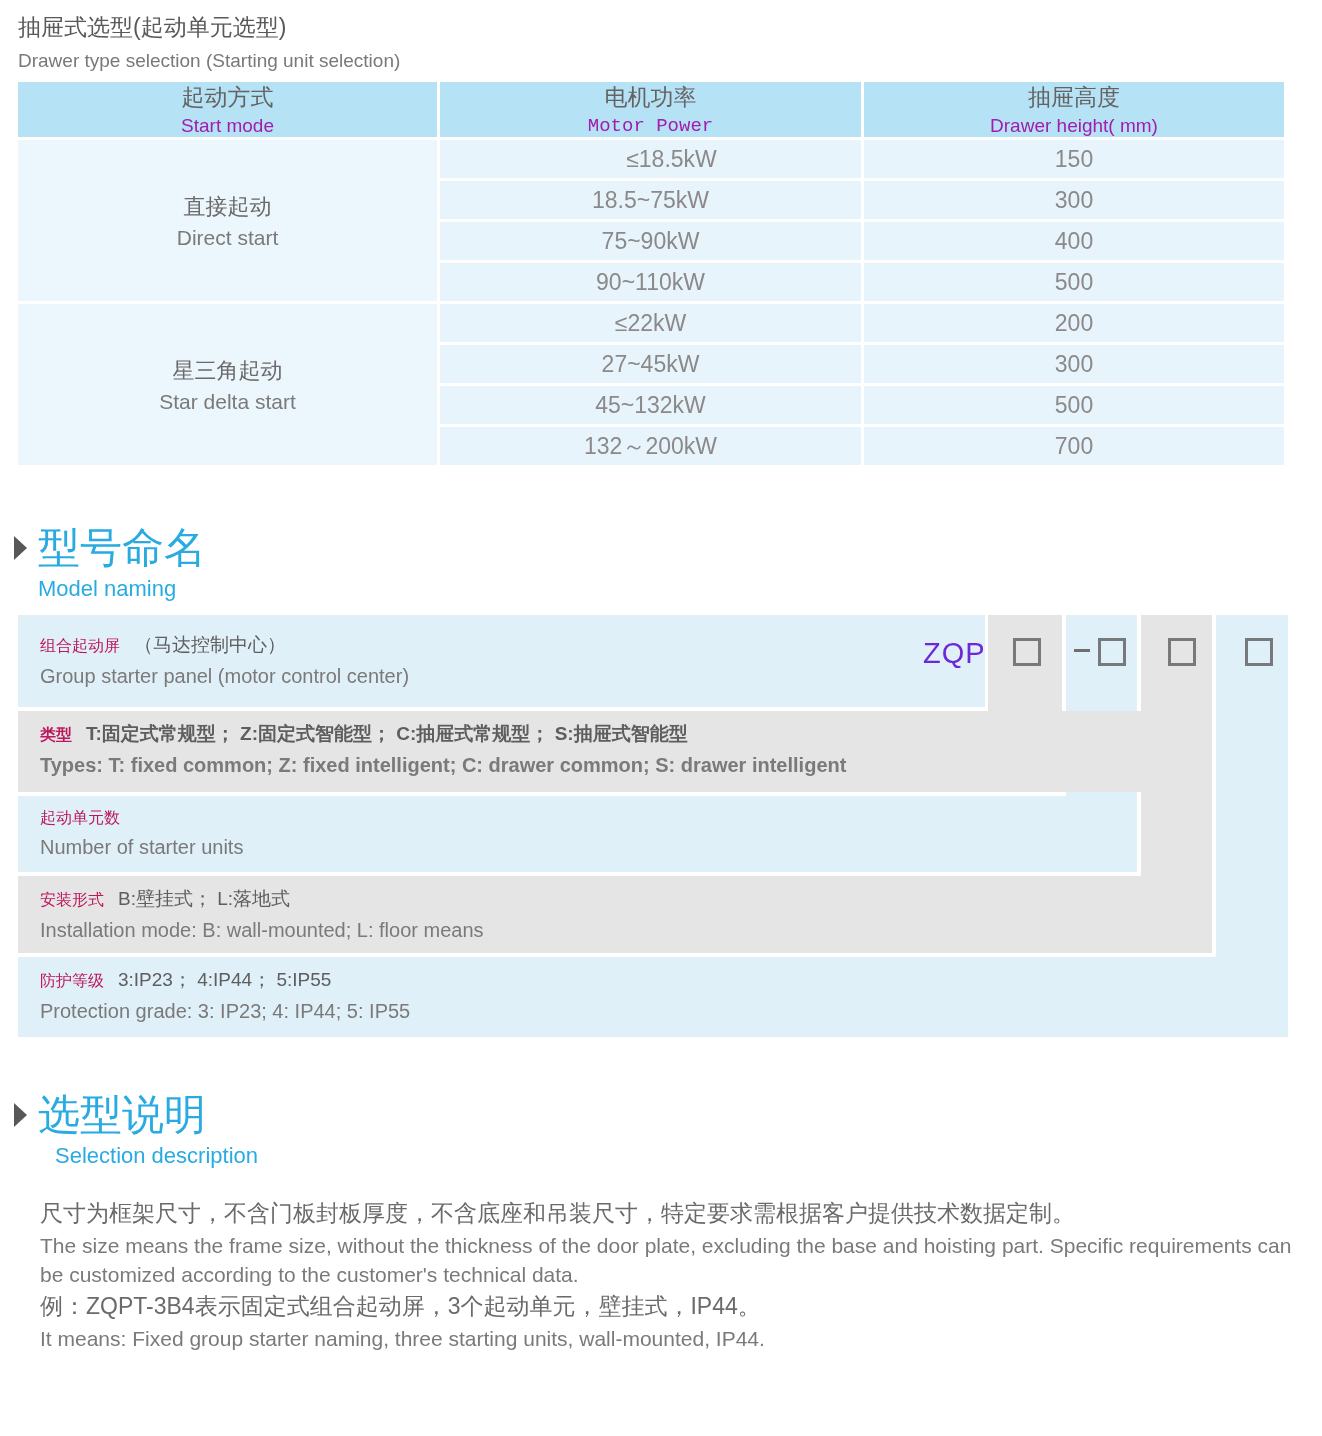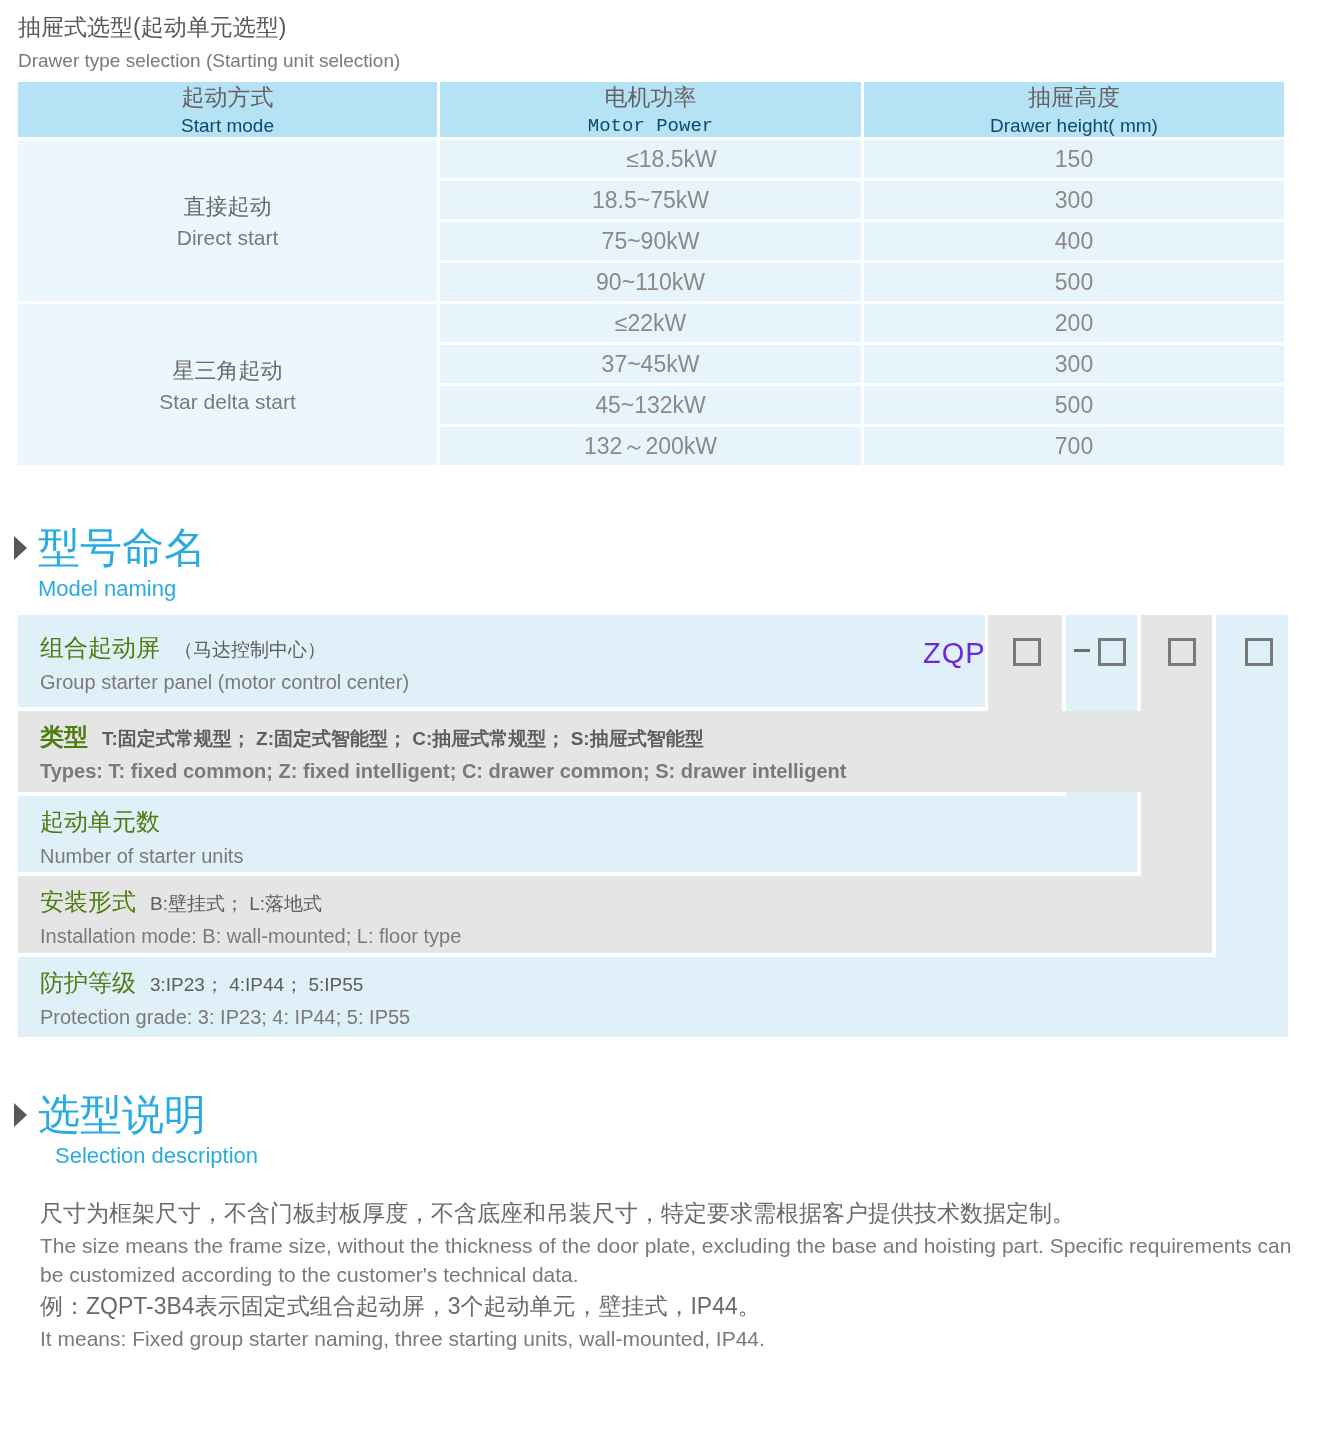--- a/index.html
+++ b/index.html
@@ -11,21 +11,21 @@
   .t-zh{font-size:23px;color:#5a5858;}
   .t-en{font-size:19px;color:#7a7878;margin-top:7px;}
 
   
   .sel-table{position:absolute;left:18px;top:82px;display:grid;
              grid-template-columns:419px 421px 420px;
              grid-template-rows:55px repeat(8,38px);
              gap:3px;background:#ffffff;}
   .th{background:#b6e2f6;display:flex;flex-direction:column;align-items:center;justify-content:center;}
   .th-zh{font-size:23px;color:#646262;}
-  .th-en{font-size:19px;color:#0c4a6e;margin-top:2px;}
+  .th-en{font-size:19px;color:#a21caf;margin-top:2px;}
   .h1{grid-area:1/1;}.h2{grid-area:1/2;font-family:Liberation Mono, monospace;}.h3{grid-area:1/3;}
   .gcell{background:#ebf7fd;display:flex;flex-direction:column;align-items:center;justify-content:center;}
   .g1{grid-area:2/1/6/2;}.g2{grid-area:6/1/10/2;}
   .g-zh{font-size:22px;color:#6b6969;}
   .g-en{font-size:21px;color:#7b7979;margin-top:4px;}
   .dcell{background:#e7f4fc;display:flex;align-items:center;justify-content:center;
          font-size:23px;color:#8b8989;}
   .p0{grid-area:2/2;padding-left:42px;}.p1{grid-area:3/2;}.p2{grid-area:4/2;}.p3{grid-area:5/2;}
   .p4{grid-area:6/2;}.p5{grid-area:7/2;}.p6{grid-area:8/2;}.p7{grid-area:9/2;}
   .q0{grid-area:2/3;}.q1{grid-area:3/3;}.q2{grid-area:4/3;}.q3{grid-area:5/3;}
@@ -52,21 +52,21 @@
   .m-r2{top:96px;width:1172px;height:81px;font-weight:bold;}
   .m-r3{top:181px;width:1119px;height:76px;}
   .m-r4{top:261px;width:1194px;height:77px;}
   .m-r5{top:342px;width:1270px;height:80px;}
   .m-col{top:0;}
   .m-c1{left:970px;width:74px;height:96px;}
   .m-c2{left:1048px;width:71px;height:181px;}
   .m-c3{left:1123px;width:71px;height:261px;}
   .m-c4{left:1198px;width:72px;height:342px;}
   .line-zh{white-space:nowrap;}
-  .zh-main{font-size:24px;color:#4d7c0f;}
+  .zh-main{font-size:16px;color:#be185d;}
   .zh-sub{font-size:19px;color:#5f5d5d;margin-left:14px;}
   .line-en{font-size:20px;color:#7b7979;margin-top:7px;}
   .zqp{position:absolute;left:905px;top:22px;font-size:29px;color:#6d28d9;letter-spacing:1px;}
   .sq{position:absolute;top:23px;width:22px;height:22px;border:3px solid #77797b;}
   .sq1{left:995px;}.sq2{left:1080px;}.sq3{left:1150px;}.sq4{left:1227px;}
   .dash{position:absolute;top:34px;left:1056px;width:16px;height:3px;background:#6f6f6f;}
 
   
   .desc{position:absolute;left:40px;top:1198px;width:1252px;}
   .d-zh{font-size:23px;color:#6b6969;line-height:31px;}
@@ -103,21 +103,21 @@
     <div class="gcell g2">
       <div class="g-zh">星三角起动</div>
       <div class="g-en">Star delta start</div>
     </div>
 
     <div class="dcell p0">≤18.5kW</div>
     <div class="dcell p1">18.5~75kW</div>
     <div class="dcell p2">75~90kW</div>
     <div class="dcell p3">90~110kW</div>
     <div class="dcell p4">≤22kW</div>
-    <div class="dcell p5">37~45kW</div>
+    <div class="dcell p5">27~45kW</div>
     <div class="dcell p6">45~132kW</div>
     <div class="dcell p7">132～200kW</div>
 
     <div class="dcell q0">150</div>
     <div class="dcell q1">300</div>
     <div class="dcell q2">400</div>
     <div class="dcell q3">500</div>
     <div class="dcell q4">200</div>
     <div class="dcell q5">300</div>
     <div class="dcell q6">500</div>
@@ -153,21 +153,21 @@
     <div class="band m-row m-r3 blue">
       <div class="line-zh">
         <span class="zh-main">起动单元数</span><span class="zh-sub"></span>
       </div>
       <div class="line-en">Number of starter units</div>
     </div>
     <div class="band m-row m-r4 gray">
       <div class="line-zh">
         <span class="zh-main">安装形式</span><span class="zh-sub">B:壁挂式； L:落地式</span>
       </div>
-      <div class="line-en">Installation mode: B: wall-mounted; L: floor type</div>
+      <div class="line-en">Installation mode: B: wall-mounted; L: floor means</div>
     </div>
     <div class="band m-row m-r5 blue">
       <div class="line-zh">
         <span class="zh-main">防护等级</span><span class="zh-sub">3:IP23； 4:IP44； 5:IP55</span>
       </div>
       <div class="line-en">Protection grade: 3: IP23; 4: IP44; 5: IP55</div>
     </div>
 
     <div class="zqp">ZQP</div>
     <div class="dash"></div>

